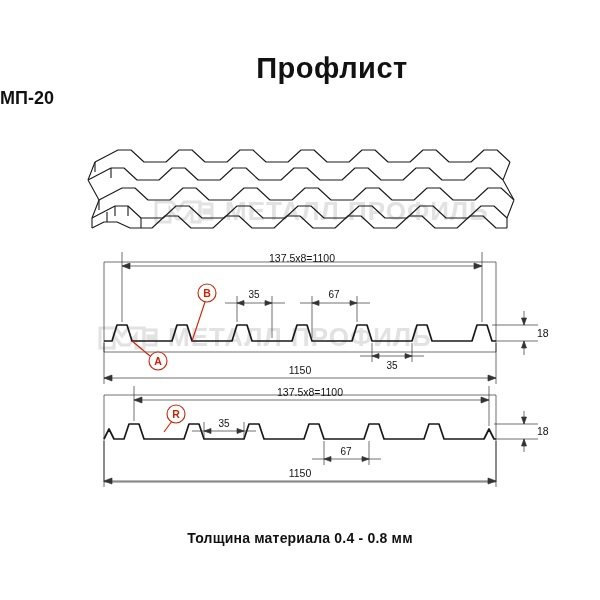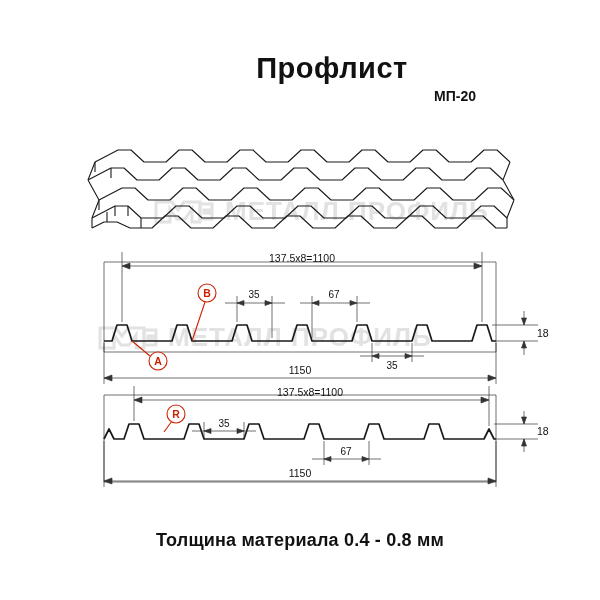--- a/index.html
+++ b/index.html
@@ -31,32 +31,32 @@
     font-weight: bold;
     letter-spacing: 0.5px;
     color: #111111;
     margin-left: 32px;
   }
   .subtitle {
     position: absolute;
     top: 88px;
     left: 0;
     width: 476px;
-    text-align: right;
+    text-align: left;
+    font-size: 18px;
+    font-weight: bold;
+    color: #111111;
+  }
+  .footer-note {
+    position: absolute;
+    top: 530px;
+    left: 0;
+    width: 600px;
+    text-align: center;
     font-size: 14px;
-    font-weight: bold;
-    color: #111111;
-  }
-  .footer-note {
-    position: absolute;
-    top: 530px;
-    left: 0;
-    width: 600px;
-    text-align: center;
-    font-size: 18px;
     font-weight: bold;
     color: #111111;
     letter-spacing: 0.2px;
   }
   svg.draw {
     position: absolute;
     top: 0;
     left: 0;
     width: 600px;
     height: 600px;

